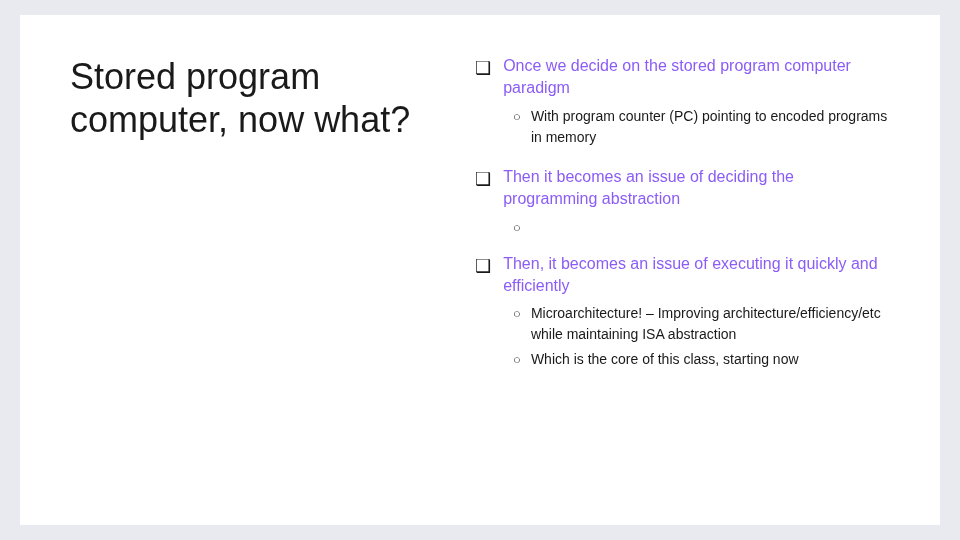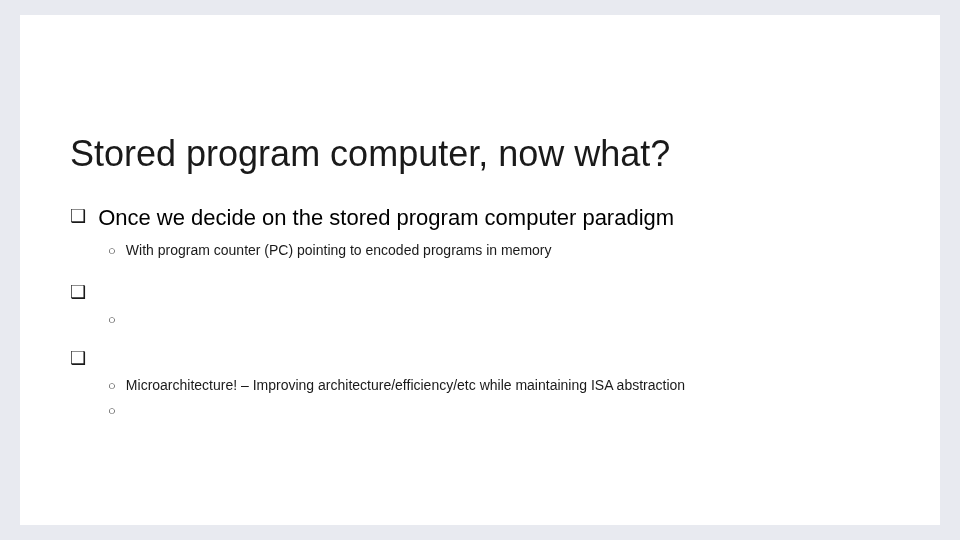--- a/index.html
+++ b/index.html
@@ -16,23 +16,22 @@
       overflow: hidden;
     }
 
     .slide {
       width: 920px;
       height: 510px;
       background: #ffffff;
       margin: 15px auto;
       padding: 40px 50px 30px 50px;
       display: flex;
-      flex-direction: column;
+      flex-direction: row;
       gap: 0;
-      justify-content: center;
     }
 
     .slide-title {
       font-size: 36px;
       font-weight: 400;
       color: #1a1a1a;
       margin-bottom: 28px;
       line-height: 1.2;
     }
 
@@ -49,22 +48,22 @@
     }
 
     .bullet-main-icon {
       font-size: 18px;
       color: #1a1a1a;
       margin-top: 2px;
       flex-shrink: 0;
     }
 
     .bullet-main-text {
-      font-size: 22px;
-      color: #000000;
+      font-size: 16px;
+      color: #8b5cf6;
       line-height: 1.4;
     }
 
     .sub-bullets {
       margin-left: 38px;
       display: flex;
       flex-direction: column;
       gap: 4px;
       margin-top: 4px;
     }
@@ -111,37 +110,40 @@
         <div class="sub-bullet">
           <span class="sub-bullet-icon">○</span>
           <span class="sub-bullet-text">With program counter (PC) pointing to encoded programs in memory</span>
         </div>
       </div>
     </div>
 
     <div class="bullet-group">
       <div class="bullet-main">
         <span class="bullet-main-icon">❑</span>
+        <span class="bullet-main-text">Then it becomes an issue of deciding the programming abstraction</span>
       </div>
       <div class="sub-bullets">
         <div class="sub-bullet">
           <span class="sub-bullet-icon">○</span>
         </div>
       </div>
     </div>
 
     <div class="bullet-group">
       <div class="bullet-main">
         <span class="bullet-main-icon">❑</span>
+        <span class="bullet-main-text">Then, it becomes an issue of executing it quickly and efficiently</span>
       </div>
       <div class="sub-bullets">
         <div class="sub-bullet">
           <span class="sub-bullet-icon">○</span>
           <span class="sub-bullet-text">Microarchitecture! – Improving architecture/efficiency/etc while maintaining ISA abstraction</span>
         </div>
         <div class="sub-bullet">
           <span class="sub-bullet-icon">○</span>
+          <span class="sub-bullet-text">Which is the core of this class, starting now</span>
         </div>
       </div>
     </div>
 
   </div>
 </div>
 
 </body></html>

